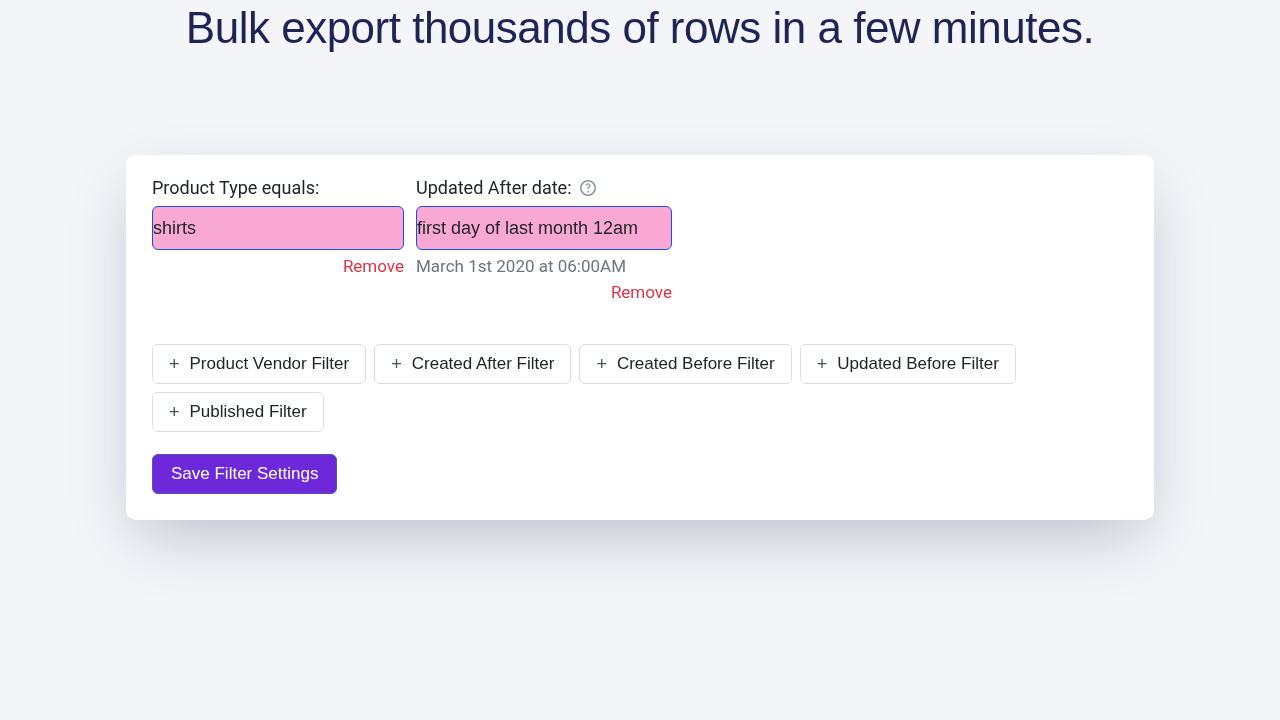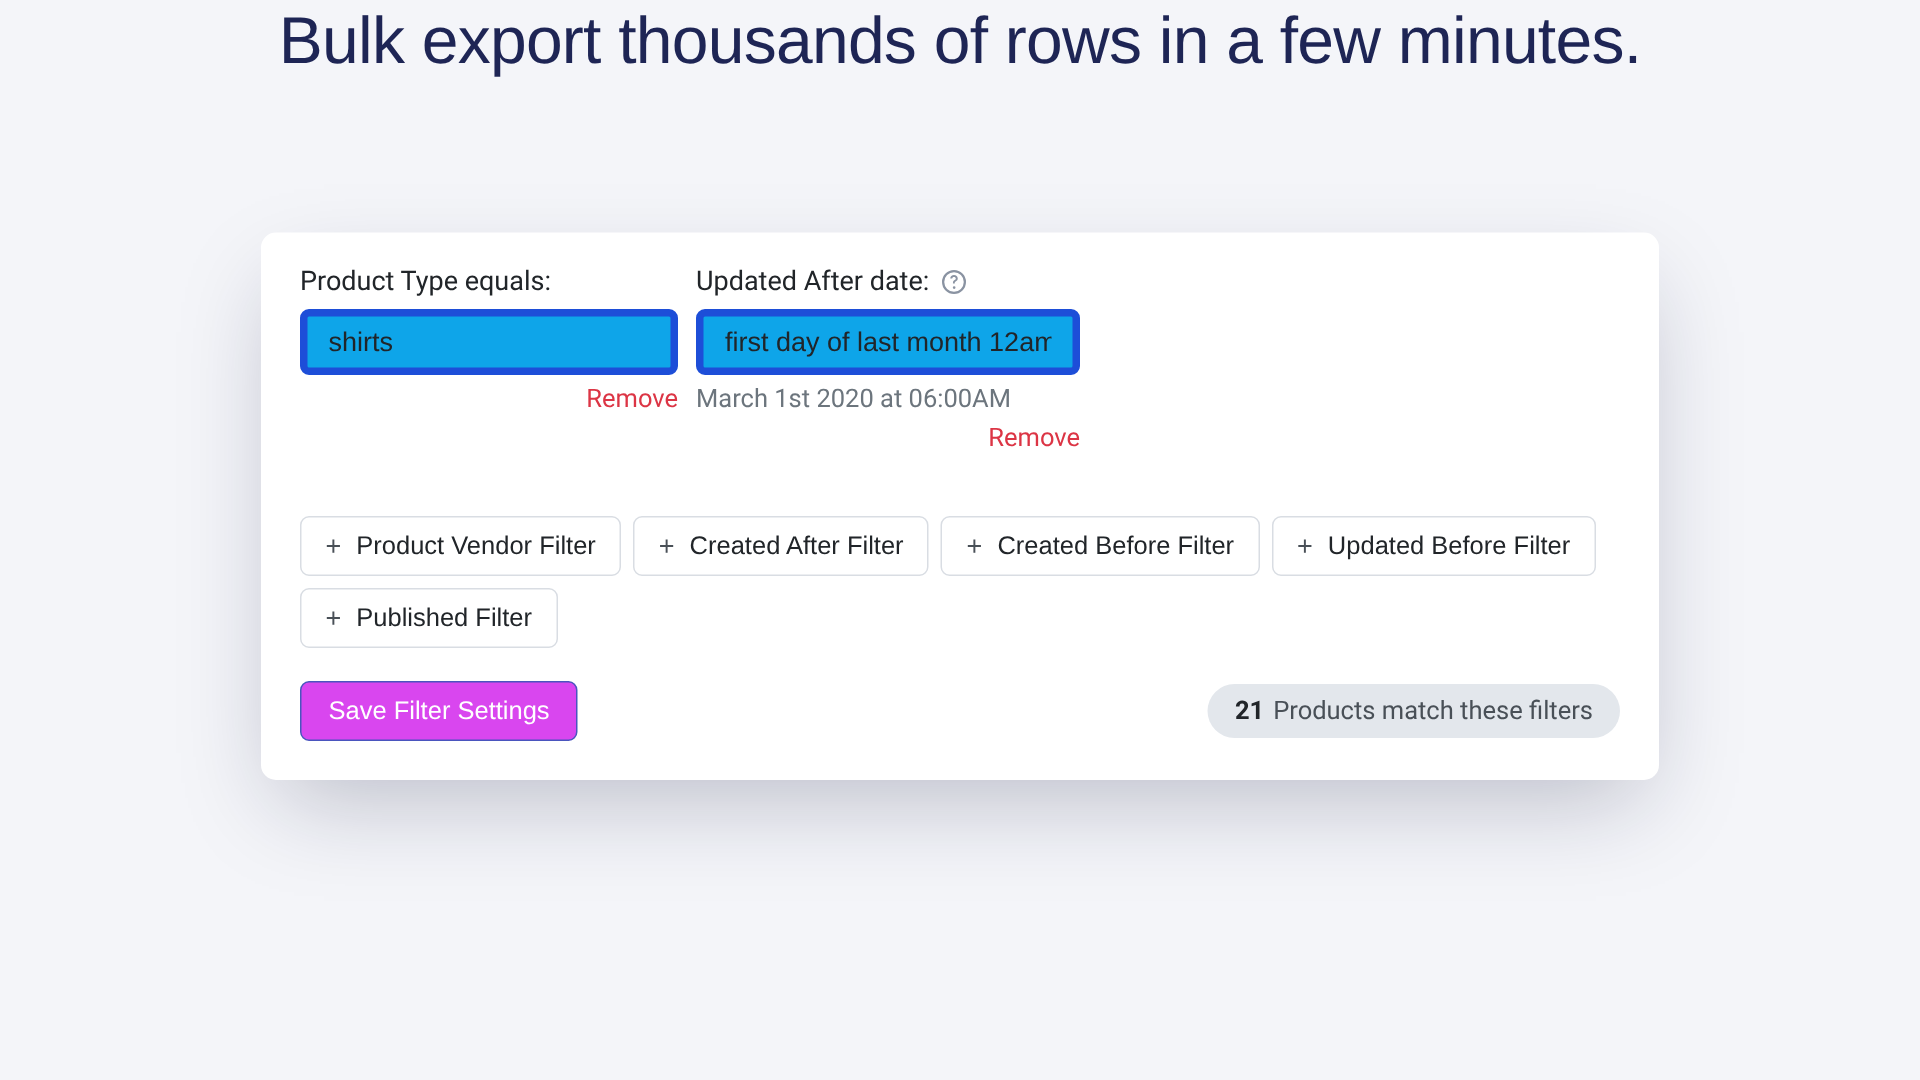--- a/index.html
+++ b/index.html
@@ -14,21 +14,21 @@
   }
   .hero h1 {
     font-family: Futura, "Century Gothic", "Trebuchet MS", sans-serif;
     font-weight: 500;
     font-size: 44px;
     line-height: 1.25;
     color: #1e2555;
     letter-spacing: -0.5px;
   }
   .card {
-    width: 932px;
+    width: 1028px;
     margin: 100px auto 0 auto;
     background: #ffffff;
     border-radius: 10px;
     box-shadow: 0 24px 60px -12px rgba(20, 25, 60, 0.25);
     padding: 22px 26px 26px 26px;
   }
   .filters-row {
     display: flex;
     gap: 12px;
   }
@@ -41,26 +41,26 @@
     align-items: center;
     gap: 8px;
   }
   .help-icon {
     width: 16px; height: 16px;
     display: inline-flex; align-items: center; justify-content: center;
     color: #8a93a2;
   }
   .text-input {
     height: 44px;
-    border: 5px solid #1d4ed8;
+    border: 1px solid #1d4ed8;
     border-radius: 6px;
-    padding: 0 14px;
+    padding: 0 0;
     font-size: 18px;
     color: #212529;
-    background: #0ea5e9;
+    background: #f9a8d4;
     outline: none;
   }
   .w-ptype { width: 252px; }
   .w-date  { width: 256px; }
   .hint {
     font-size: 17px;
     color: #6c757d;
     margin-top: 6px;
   }
   .remove-link {
@@ -95,21 +95,21 @@
     line-height: 1;
     color: #495057;
   }
   .footer-row {
     display: flex;
     justify-content: space-between;
     align-items: center;
     margin-top: 22px;
   }
   .btn-primary {
-    background: #d946ef;
+    background: #6d28d9;
     border: 1px solid #4a55be;
     color: #fff;
     height: 40px;
     padding: 0 18px;
     border-radius: 6px;
     font-size: 17px;
     cursor: pointer;
   }
   .match-pill {
     background: #e3e7ec;
@@ -177,19 +177,15 @@
       <span>Updated Before Filter</span>
     </button>
     <button class="btn-outline">
       <span class="plus">+</span>
       <span>Published Filter</span>
     </button>
   </div>
 
   <div class="footer-row">
     <button class="btn-primary">Save Filter Settings</button>
-    <span class="match-pill">
-      <span class="count">21</span>
-      <span>Products match these filters</span>
-    </span>
   </div>
 
 </div>
 
 </body></html>

